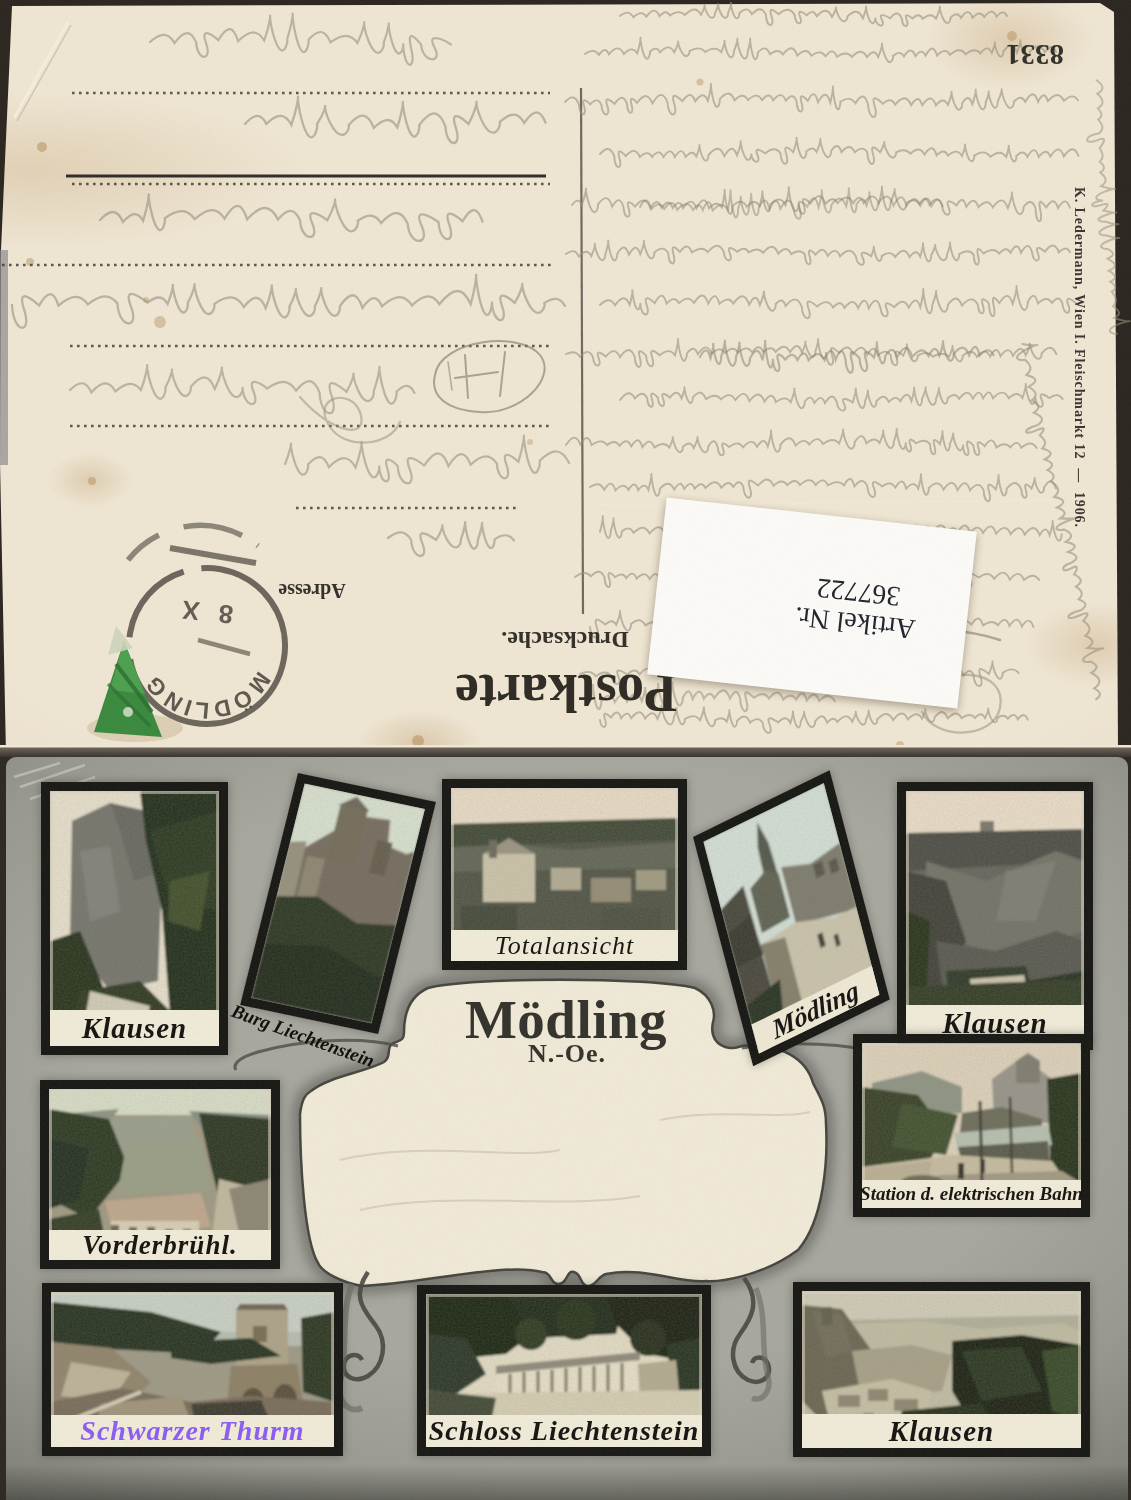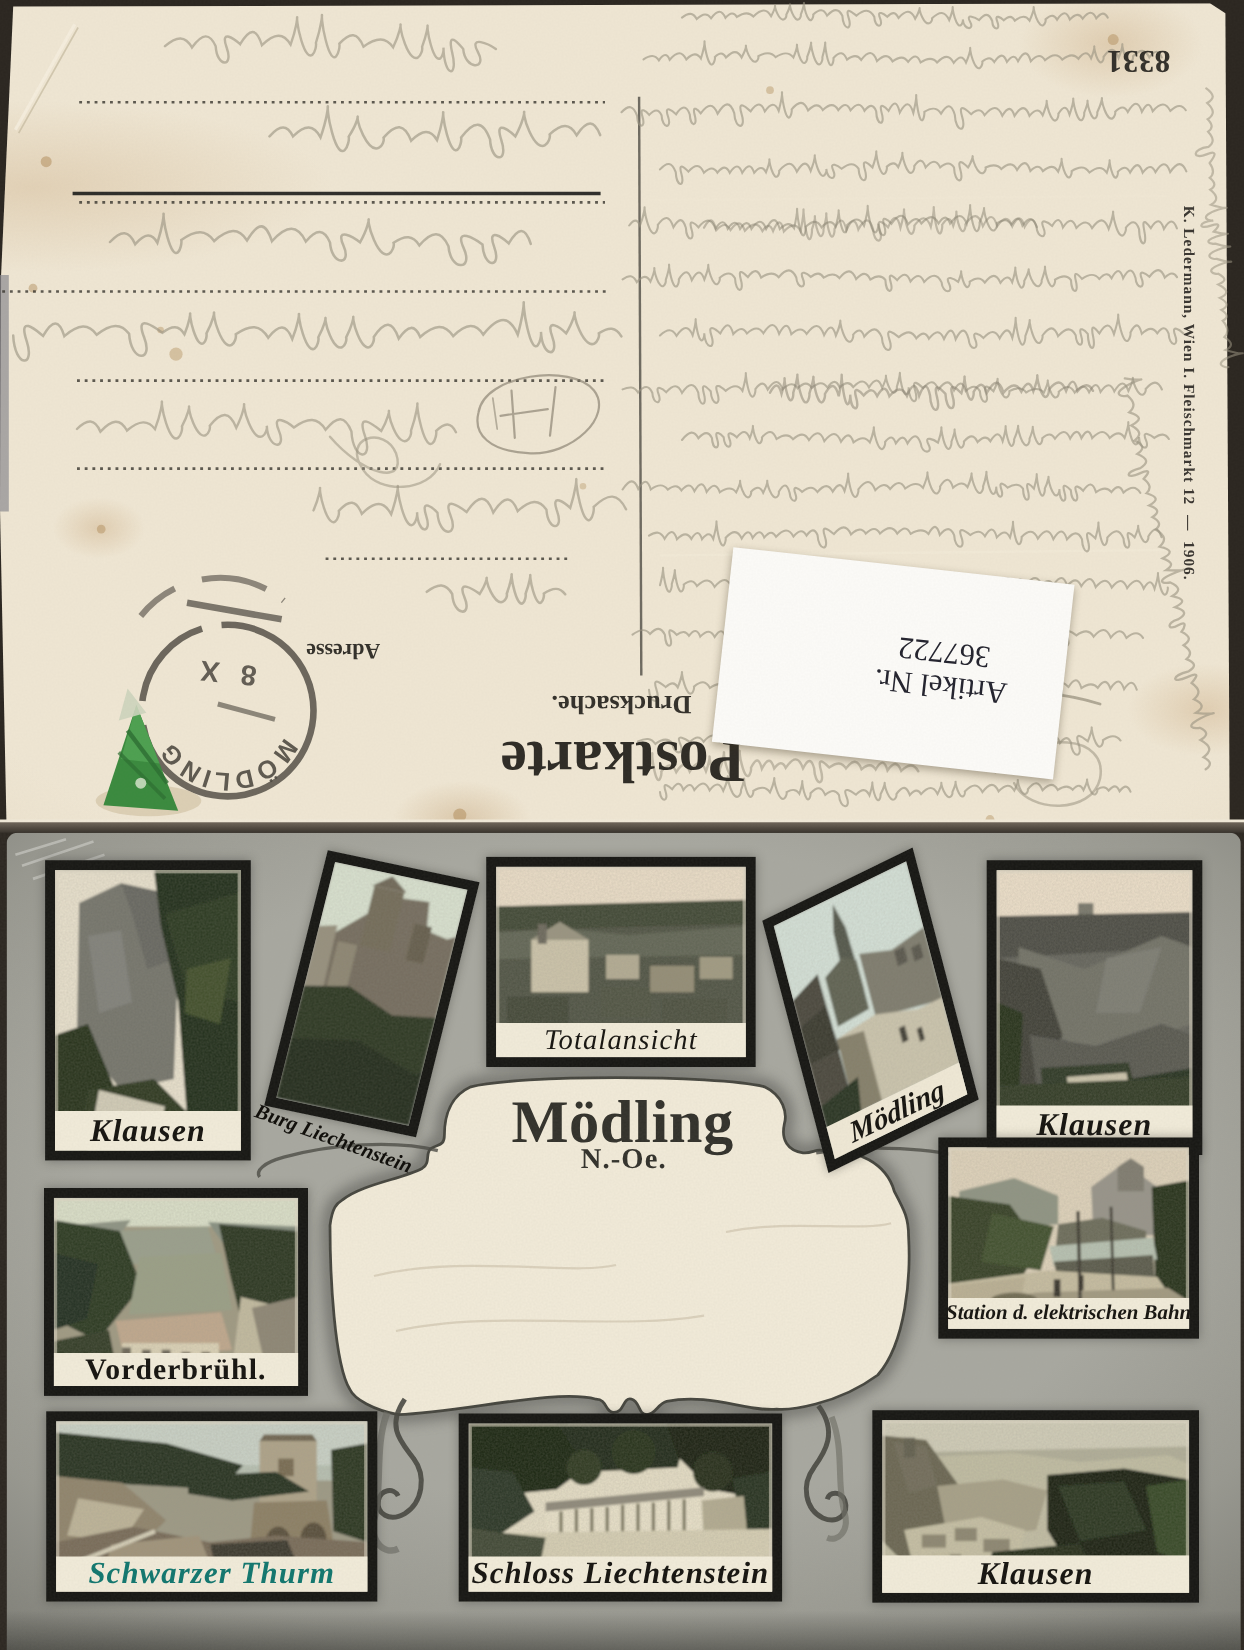--- a/index.html
+++ b/index.html
@@ -390,21 +390,21 @@
             <rect x="80" y="138" width="8" height="10"></rect>
 <rect x="98" y="138" width="8" height="10"></rect>
             <rect x="116" y="140" width="8" height="10"></rect>
 <rect x="134" y="140" width="8" height="10"></rect>
           </g>
 <polygon points="0,130 50,120 60,171 0,171" fill="#2d3823"></polygon>
 </g>
         <rect x="0" y="0" width="100%" height="100%" filter="url(#pnoise)" opacity="0.27"></rect>
         <rect x="1.5" y="1.5" width="219" height="168" fill="none" stroke="#ddd6c2" stroke-width="3" opacity="0.55"></rect>
       </svg>
-      <div style="position:absolute;left:0;right:0;bottom:0;height:30px;background:#f2ecda;display:flex;align-items:center;justify-content:center;font-family:'Liberation Serif',serif;font-weight:bold;font-size:27px;color:#14120e;letter-spacing:1px;white-space:nowrap;">Vorderbrühl.</div>
+      <div style="position:absolute;left:0;right:0;bottom:0;height:30px;background:#f2ecda;display:flex;align-items:center;justify-content:center;font-family:'Liberation Serif',serif;font-style:italic;font-weight:bold;font-size:27px;color:#14120e;letter-spacing:1px;white-space:nowrap;">Vorderbrühl.</div>
     </div>
 <div style="position:absolute;left:853px;top:1034px;width:219px;height:165px;border:9px solid #161613;box-shadow:0 0 9px rgba(40,40,34,0.38);text-decoration:underline;">
       <svg width="219" height="165" viewBox="0 0 219 165" preserveAspectRatio="none" style="position:absolute;left:0;top:0">
         <defs>
           <filter id="pblur" x="-5%" y="-5%" width="110%" height="110%">
             <feGaussianBlur stdDeviation="1.2"></feGaussianBlur>
           </filter>
           <filter id="pnoise" x="0%" y="0%" width="100%" height="100%">
             <feTurbulence type="fractalNoise" baseFrequency="0.55" numOctaves="2" seed="7"></feTurbulence>
             <feColorMatrix type="matrix" values="0 0 0 0 0.32  0 0 0 0 0.31  0 0 0 0 0.26  0 0 0 0.9 0"></feColorMatrix>
@@ -464,21 +464,21 @@
 <polygon points="0,50 60,56 100,90 60,130 0,116" fill="#90836a"></polygon>
 <polygon points="20,70 80,80 60,110 10,104" fill="#c0b69a"></polygon>
 <polygon points="0,110 70,96 140,110 200,104 283,110 283,155 0,155" fill="#776956"></polygon>
 <polygon points="50,112 130,104 150,155 40,155" fill="#a2947a"></polygon>
 <polygon points="140,112 210,108 230,155 150,155" fill="#38362a"></polygon>
 <line x1="20" y1="128" x2="90" y2="100" stroke="#d9d2ba" stroke-width="4"></line>
 </g>
         <rect x="0" y="0" width="100%" height="100%" filter="url(#pnoise)" opacity="0.27"></rect>
         <rect x="1.5" y="1.5" width="280" height="152" fill="none" stroke="#ddd6c2" stroke-width="3" opacity="0.55"></rect>
       </svg>
-      <div style="position:absolute;left:0;right:0;bottom:0;height:32px;background:#f2ecda;display:flex;align-items:center;justify-content:center;font-family:'Liberation Serif',serif;font-style:italic;font-weight:bold;font-size:28px;color:#0f766e;letter-spacing:1px;white-space:nowrap;">Schwarzer Thurm</div>
+      <div style="position:absolute;left:0;right:0;bottom:0;height:32px;background:#f2ecda;display:flex;align-items:center;justify-content:center;font-family:'Liberation Serif',serif;font-style:italic;font-weight:bold;font-size:28px;color:#8b5cf6;letter-spacing:1px;white-space:nowrap;">Schwarzer Thurm</div>
     </div>
 <div style="position:absolute;left:417px;top:1285px;width:276px;height:153px;border:9px solid #161613;box-shadow:0 0 9px rgba(40,40,34,0.38);">
       <svg width="276" height="153" viewBox="0 0 276 153" preserveAspectRatio="none" style="position:absolute;left:0;top:0">
         <defs>
           <filter id="pblur" x="-5%" y="-5%" width="110%" height="110%">
             <feGaussianBlur stdDeviation="1.2"></feGaussianBlur>
           </filter>
           <filter id="pnoise" x="0%" y="0%" width="100%" height="100%">
             <feTurbulence type="fractalNoise" baseFrequency="0.55" numOctaves="2" seed="7"></feTurbulence>
             <feColorMatrix type="matrix" values="0 0 0 0 0.32  0 0 0 0 0.31  0 0 0 0 0.26  0 0 0 0.9 0"></feColorMatrix>

